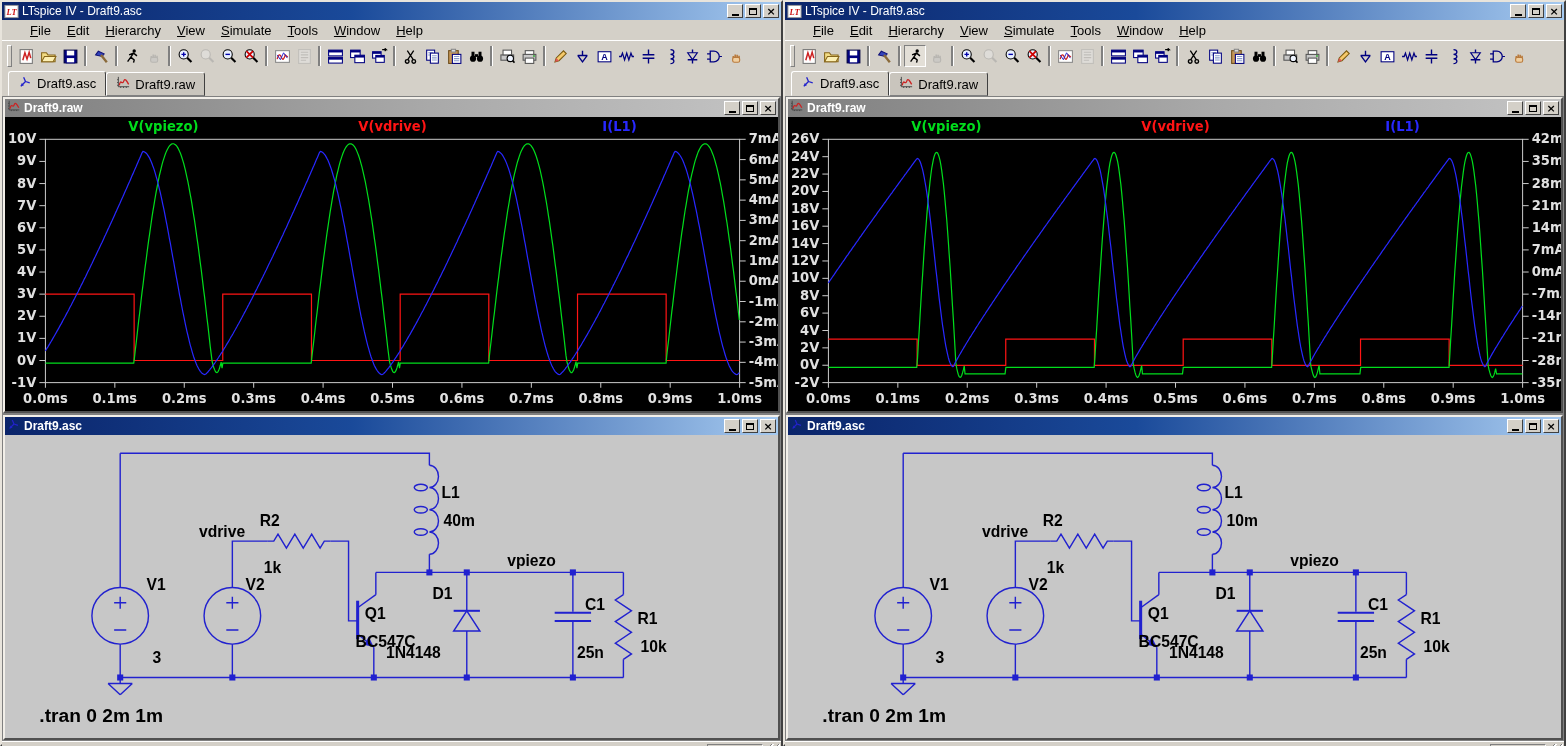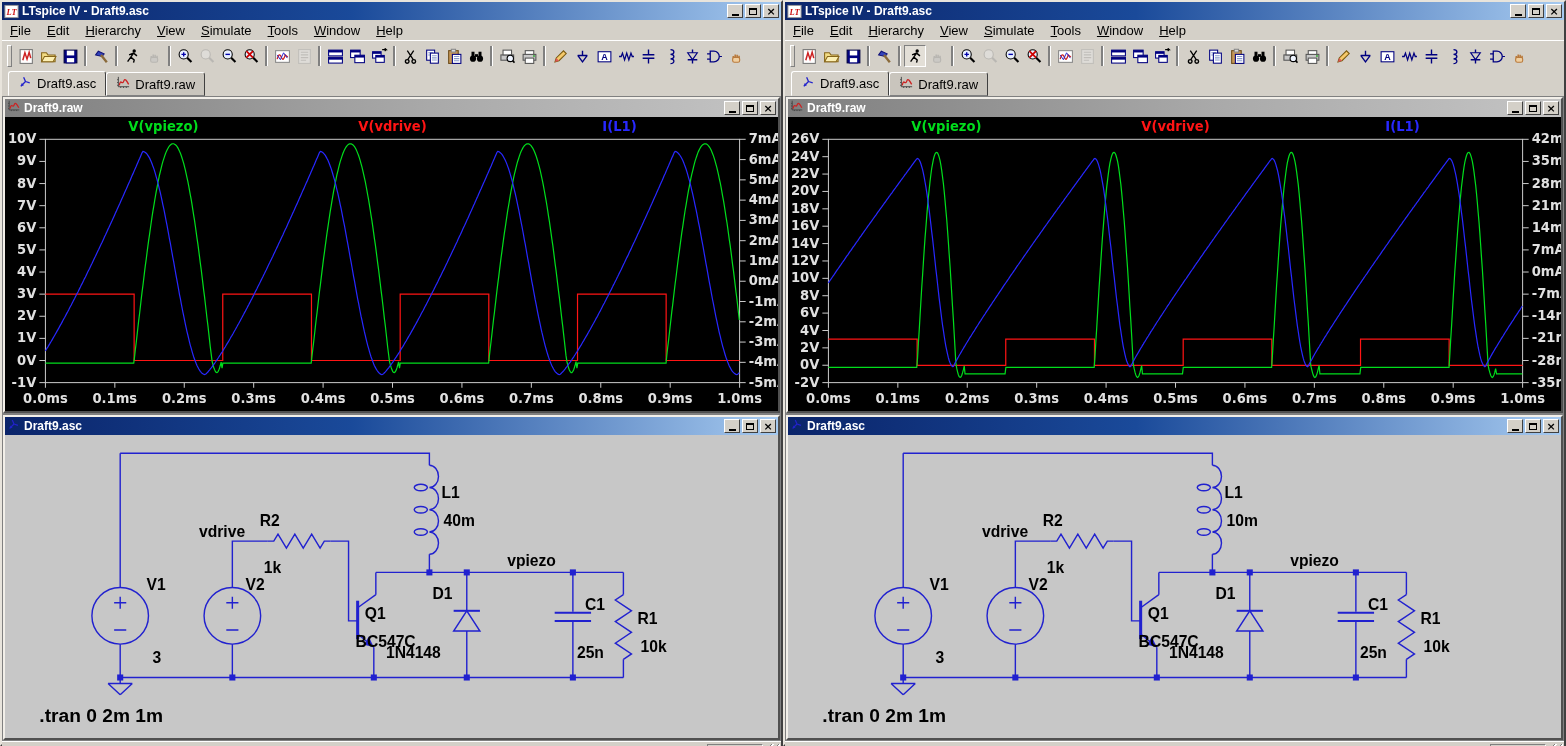--- a/index.html
+++ b/index.html
@@ -3,29 +3,29 @@
 <meta charset="utf-8">
 <style>
   html,body{margin:0;padding:0;background:#000;}
   body{width:1566px;height:746px;overflow:hidden;display:flex;font-family:"Liberation Sans",sans-serif;}
   .app{width:783px;height:746px;box-sizing:border-box;border:2px solid;border-color:#e8e4dc #404040 #404040 #e8e4dc;
        background:#8b5cf6;display:flex;flex-direction:column;}
   
   .titlebar{height:18px;flex:0 0 18px;background:linear-gradient(90deg,#0a246a,#1a4a9a 45%,#a6caf0);
             display:flex;align-items:center;gap:3px;padding:0 2px;}
   .titlebar .ticon{width:15px;height:15px;flex:0 0 15px;}
-  .titlebar .ttext{color:#fff;font-weight:bold;font-size:12px;flex:1;white-space:nowrap;overflow:hidden;}
+  .titlebar .ttext{color:#fff;font-weight:normal;font-size:12px;flex:1;white-space:nowrap;overflow:hidden;}
   .winbtns{display:flex;gap:2px;align-items:center;}
   .wbtn{width:16px;height:14px;background:#d4d0c8;border:1px solid;border-color:#fff #404040 #404040 #fff;
         display:inline-flex;align-items:center;justify-content:center;box-sizing:border-box;}
   .g-min{display:block;width:7px;height:2px;background:#000;margin-top:7px;}
   .g-max{display:block;width:8px;height:7px;border:1px solid #000;border-top-width:2px;box-sizing:border-box;}
   .g-x{font:bold 11px/11px "DejaVu Sans",sans-serif;color:#000;}
   
-  .menubar{height:20px;flex:0 0 20px;display:flex;align-items:center;padding-left:0;background:#d4d0c8;font-size:13px;}
+  .menubar{height:20px;flex:0 0 20px;display:flex;align-items:center;padding-left:20px;background:#d4d0c8;font-size:13px;}
   .menu-item{display:inline-block;padding:1px 8px;color:#000;}
   .menu-item::first-letter{text-decoration:underline;}
   
   .toolbar{height:28px;flex:0 0 28px;display:flex;align-items:center;padding:1px 0 1px 2px;background:#d4d0c8;
            border-top:1px solid #fff;}
   .tgrip{width:3px;height:20px;border:1px solid;border-color:#fff #808080 #808080 #fff;margin:0 3px;}
   .tbtn{width:22px;height:22px;display:inline-flex;align-items:center;justify-content:center;flex:0 0 22px;}
   .tbtn svg{width:17px;height:17px;}
   .tbtn.pressed{border:1px solid;border-color:#808080 #fff #fff #808080;background:#e3dfd7;box-sizing:border-box;}
   .tbtn.dis svg{opacity:.45;}

